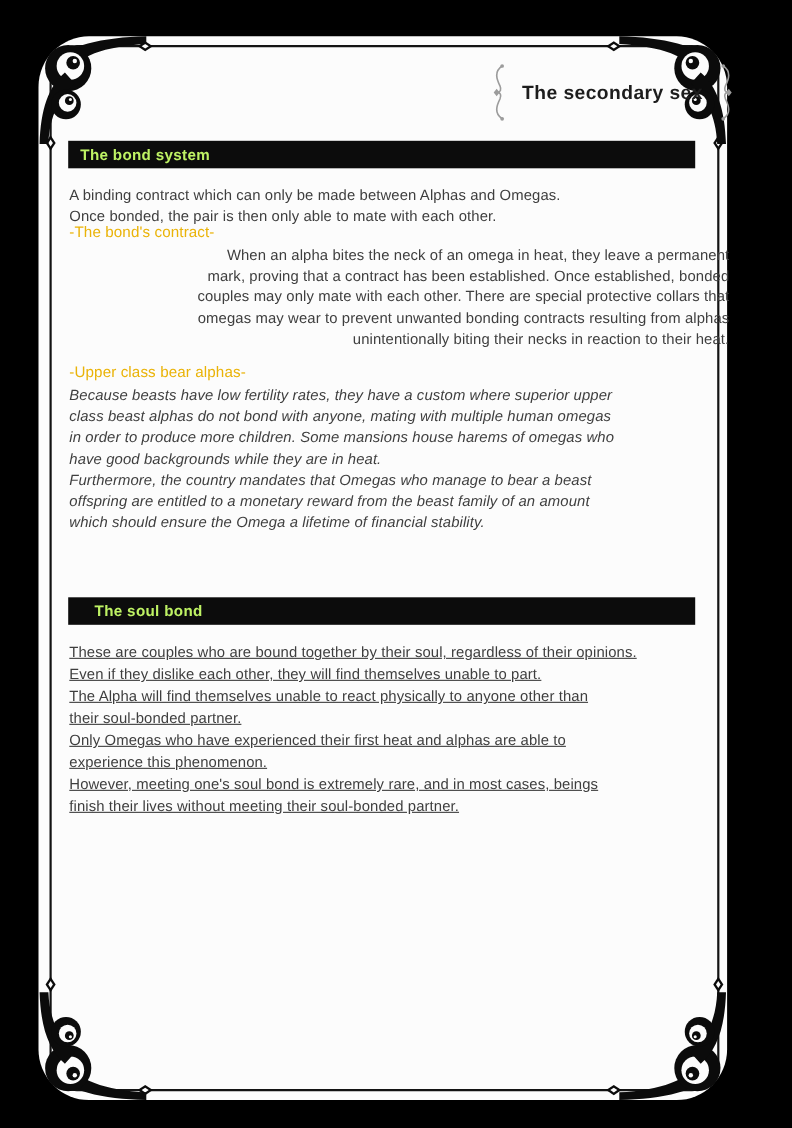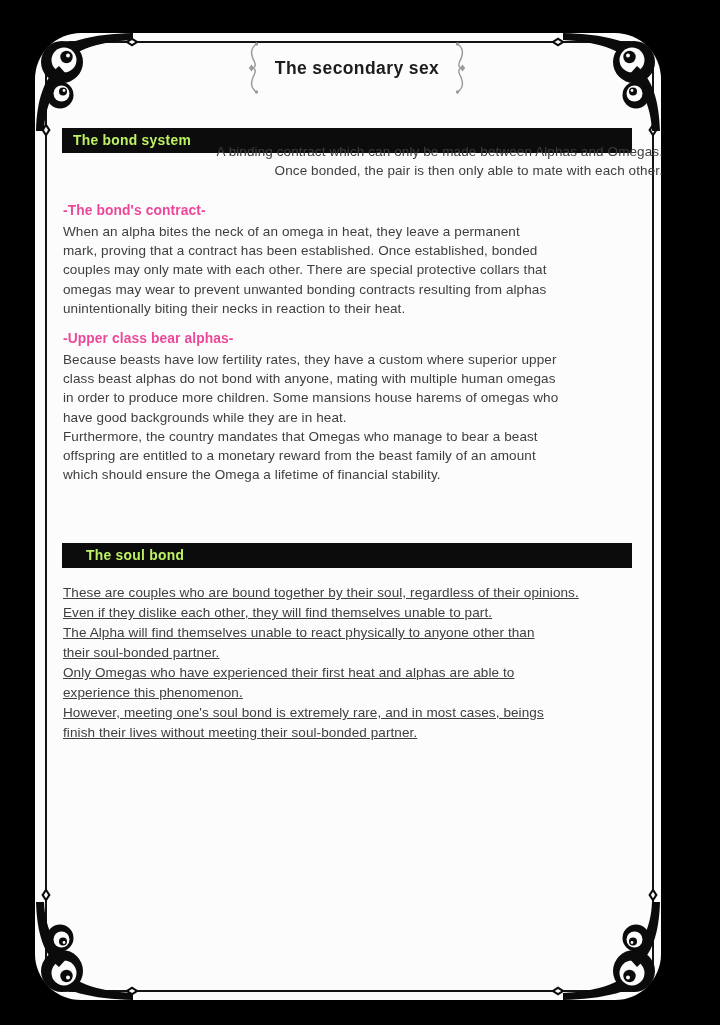--- a/index.html
+++ b/index.html
@@ -3,49 +3,49 @@
 <meta charset="utf-8">
 <style>
   html,body { margin:0; padding:0; background:#000; }
   .stage {
     position:relative; width:720px; height:1025px; background:#000;
     font-family:"Liberation Sans", sans-serif; overflow:hidden;
   }
   .frame { position:absolute; left:0; top:0; width:720px; height:1025px; }
 
   .title-row {
-    position:absolute; top:42px; left:35px; width:626px; height:52px;
-    display:flex; align-items:center; justify-content:center; gap:15px;
+    position:absolute; top:58px; left:35px; width:626px; height:52px;
+    display:flex; align-items:center; justify-content:flex-end; gap:15px;
     transform:translateX(9px);
   }
   .page-title {
     margin:0; font-size:17.5px; font-weight:bold; color:#1d1d1d; letter-spacing:.4px;
   }
 
   .bar {
     position:absolute; left:62px; width:570px; height:25px; box-sizing:border-box;
     background:#0c0c0c; color:#bef264; font-weight:bold; font-size:13.8px;
     line-height:25px; padding-left:11px; letter-spacing:.3px;
   }
   .bar1 { top:128px; }
   .bar2 { top:543px;padding-left:24px; }
 
   .body {
     position:absolute; left:63px; width:600px;
     white-space:pre; font-size:13.5px; line-height:19.2px;
     color:#3e3e3e; letter-spacing:.1px;
   }
-  .intro { top:142px;text-align:right; }
-  .b1    { top:222px; }
-  .b2    { top:350px; }
+  .intro { top:168px; }
+  .b1    { top:222px;text-align:right; }
+  .b2    { top:350px;font-style:italic; }
   .b3    { top:583px; line-height:20px;text-decoration:underline; }
 
   .subhead {
     position:absolute; left:63px; white-space:pre;
-    font-size:13.8px; font-weight:bold; color:#ec4899; letter-spacing:.1px;
+    font-size:13.8px; font-weight:normal; color:#eab308; letter-spacing:.1px;
   }
   .s1 { top:203px; }
   .s2 { top:331px; }
 </style>
 </head>
 <body>
 
 <div class="stage">
 
   <svg class="frame" viewBox="0 0 720 1025" aria-hidden="true">

